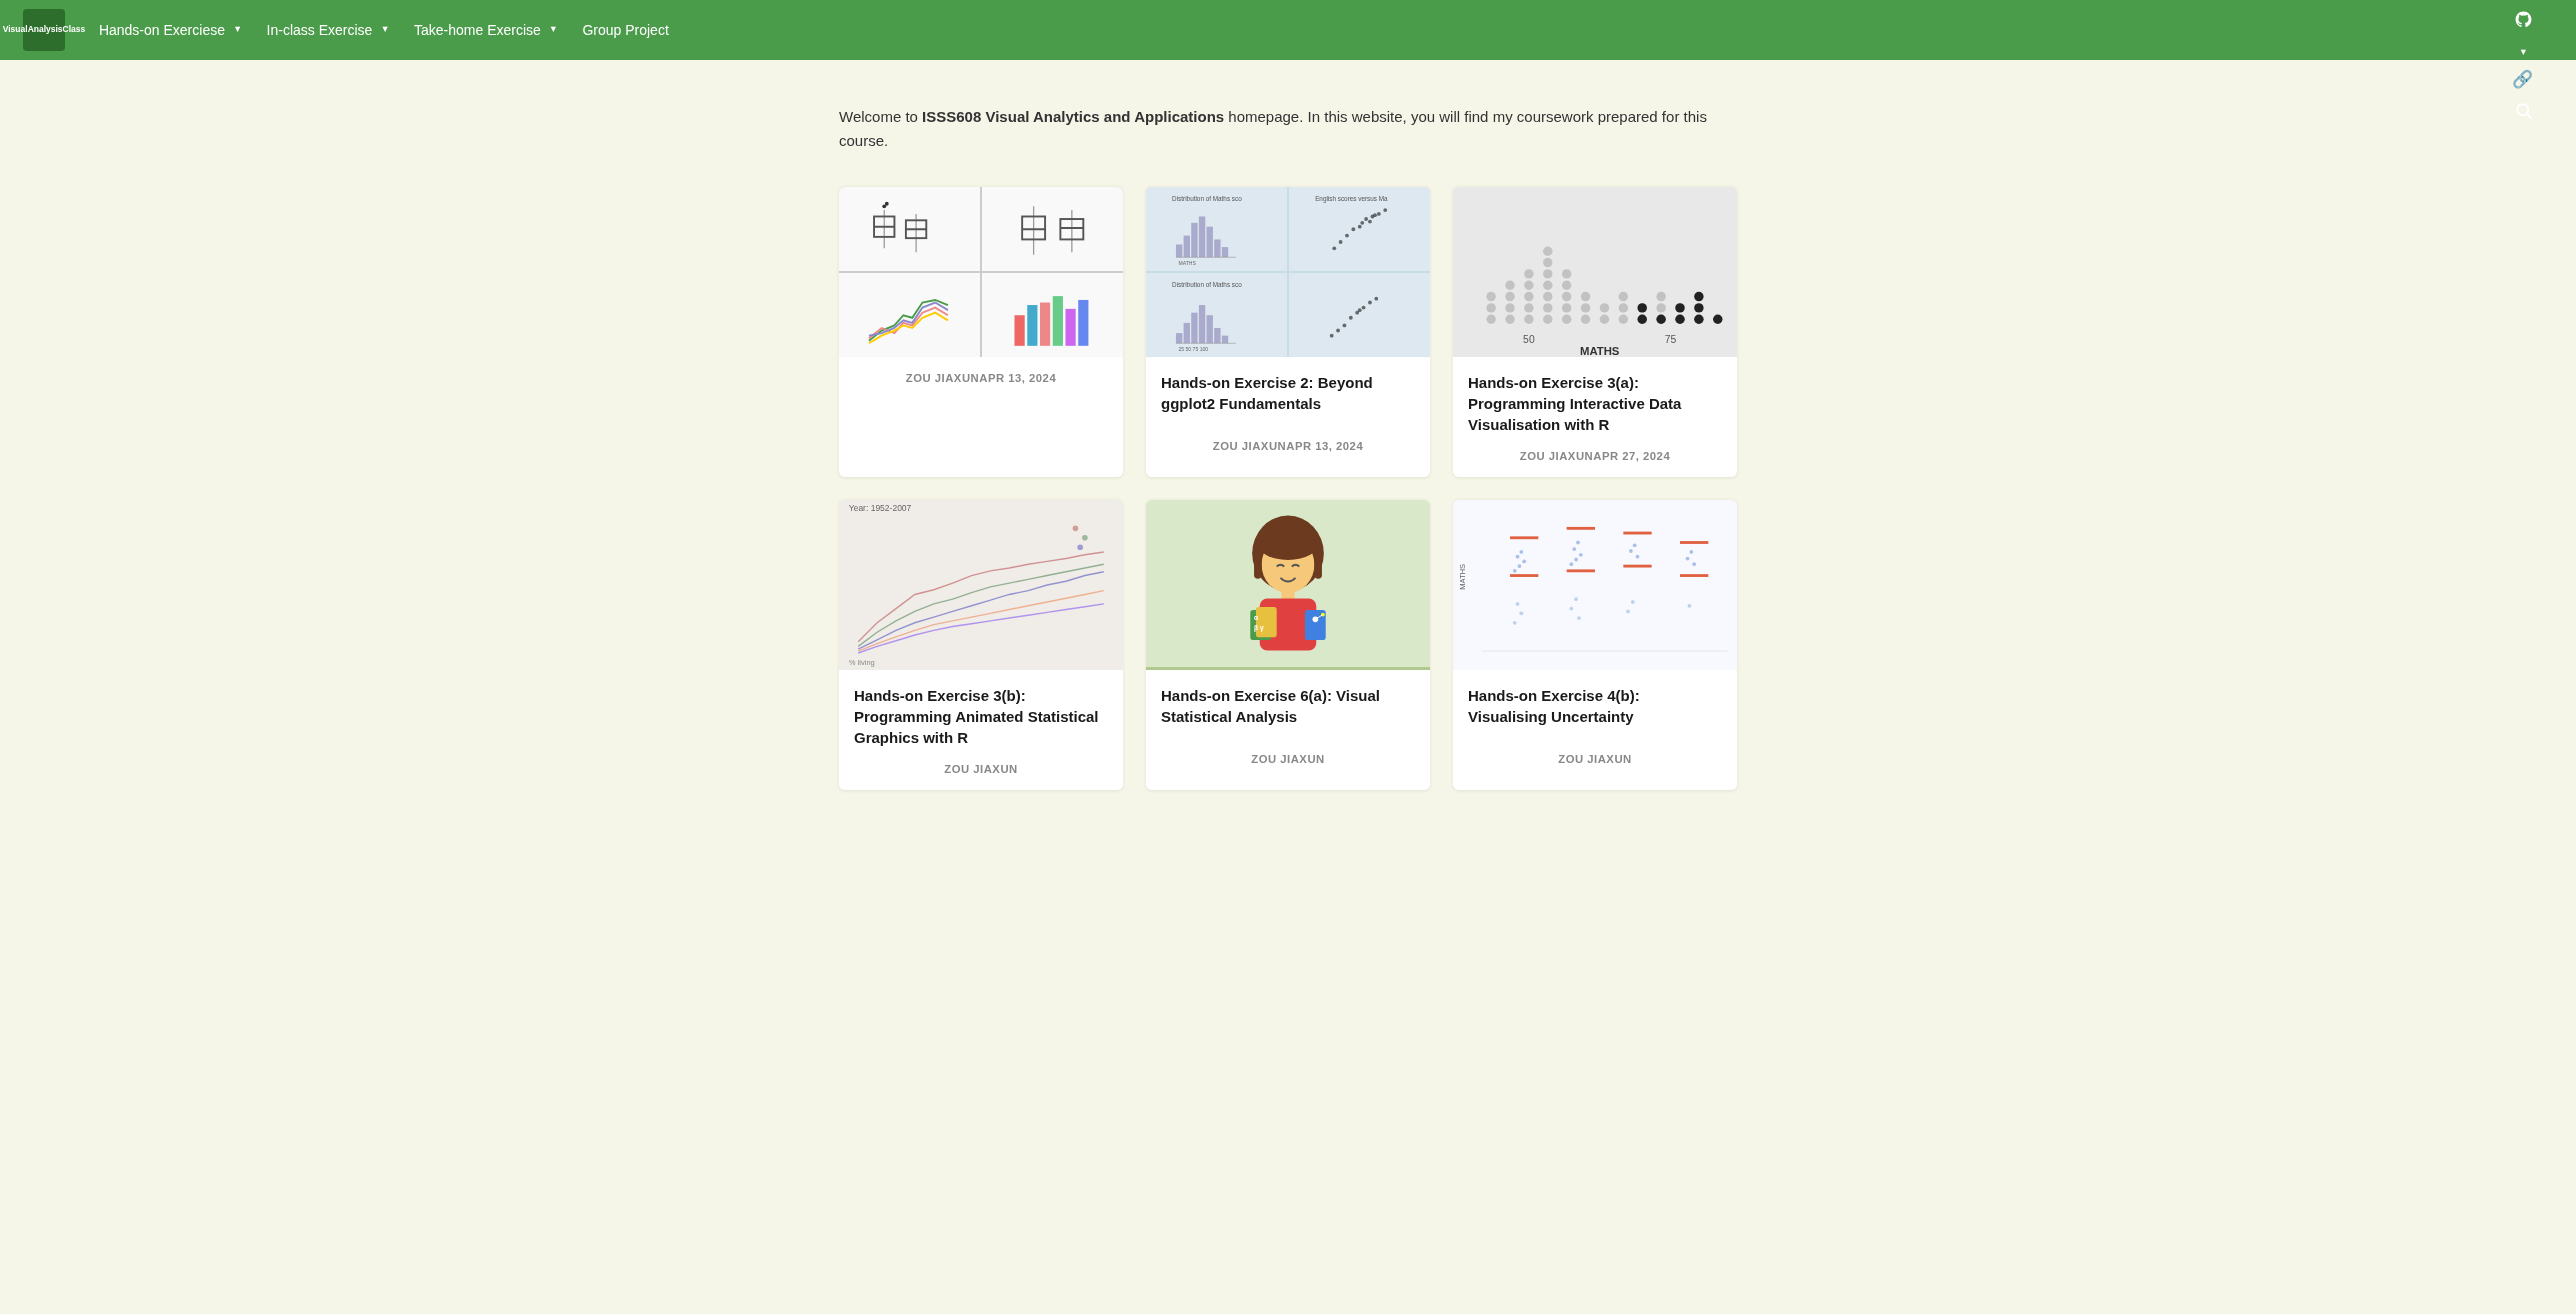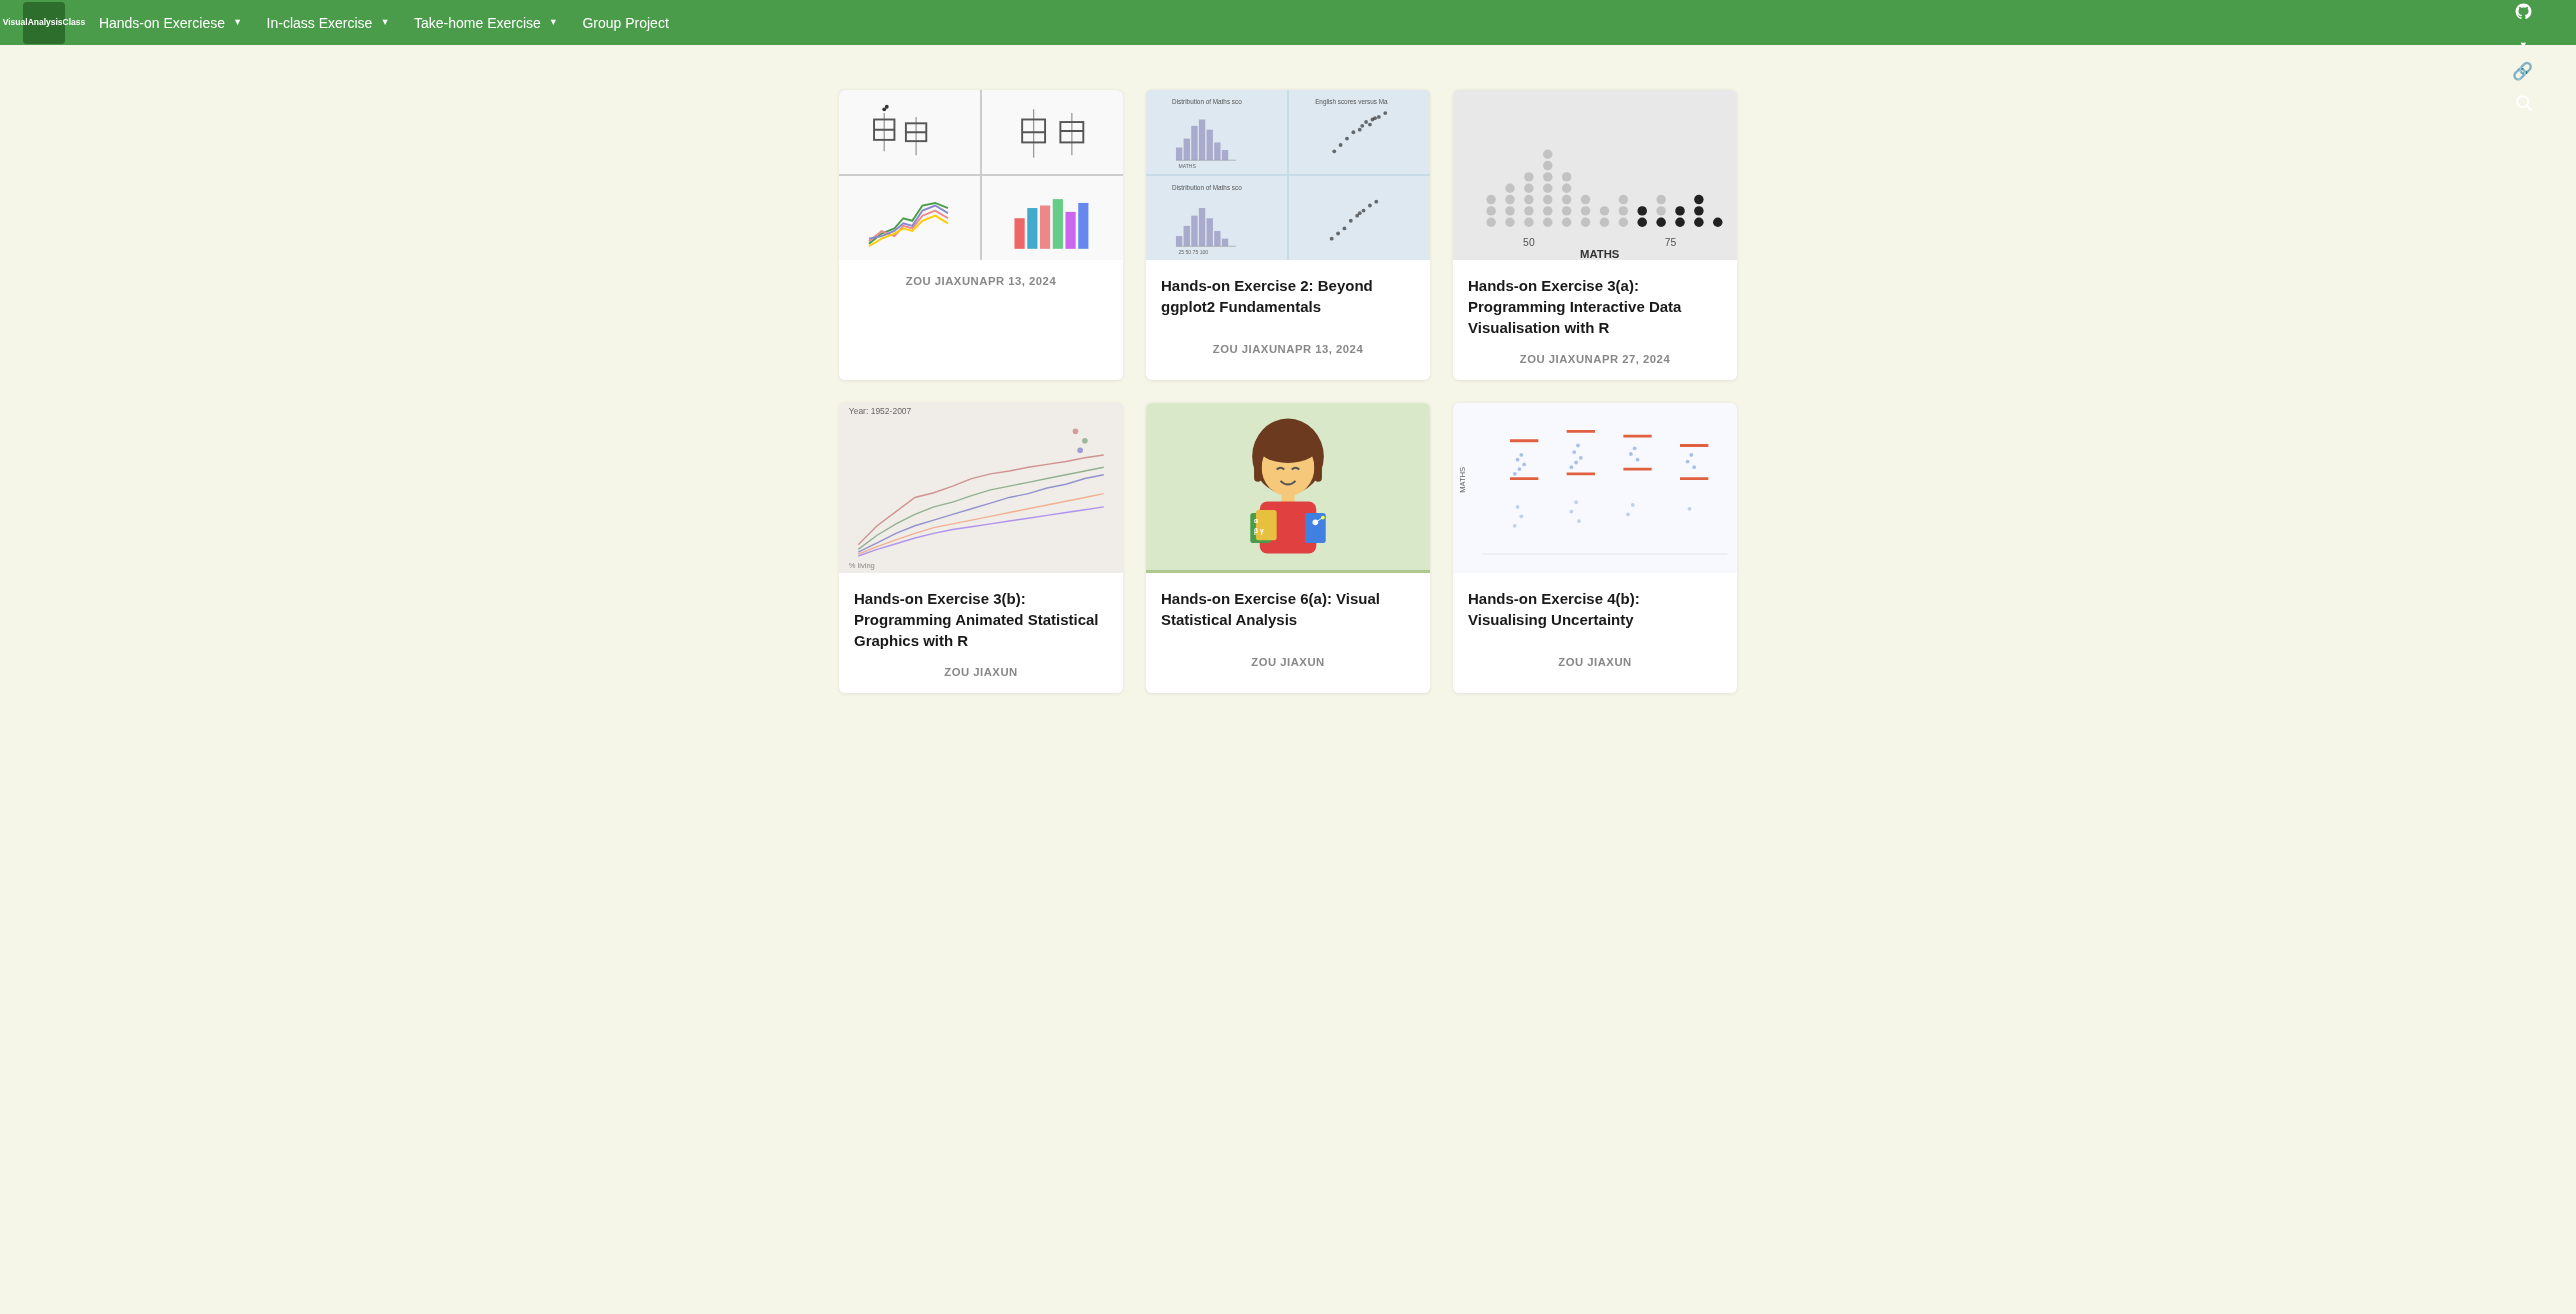--- a/index.html
+++ b/index.html
@@ -4,21 +4,21 @@
   <style>
     * { box-sizing: border-box; margin: 0; padding: 0; }
     body { font-family: -apple-system, BlinkMacSystemFont, 'Segoe UI', sans-serif; background: #f5f5e8; min-height: 100vh; }
 
     
     nav {
       background: #4a9c4a;
       display: flex;
       align-items: center;
       padding: 0 23px;
-      height: 45px;
+      height: 60px;
       gap: 7.6px;
     }
     .nav-logo {
       background: #2d6e2d;
       color: #fff;
       font-size: 8.5px;
       font-weight: 700;
       line-height: 1.1;
       text-align: center;
       padding: 3.8px 5.7px;
@@ -204,20 +204,23 @@
     <span class="nav-icon">
       <svg width="19" height="19" viewBox="0 0 24 24" fill="none" stroke="white" stroke-width="2.5">
           <circle cx="11" cy="11" r="7"></circle>
           <line x1="16.5" y1="16.5" x2="22" y2="22"></line>
         </svg>
     </span>
   </div>
 </nav>
 
 <main>
+  <p class="page-intro">
+    <span>Welcome to </span><strong>ISSS608 Visual Analytics and Applications</strong><span> homepage. In this website, you will find my coursework prepared for this course.</span>
+  </p>
 
   <div class="card-grid">
 
     <div class="card">
       <div class="card-thumbnail">
         <div class="thumb-4panel">
 
           <div class="thumb-panel">
             <svg viewBox="0 0 80 60" class="bp-svg">
               <rect x="5" y="5" width="70" height="50" fill="#f9f9f9"></rect>

